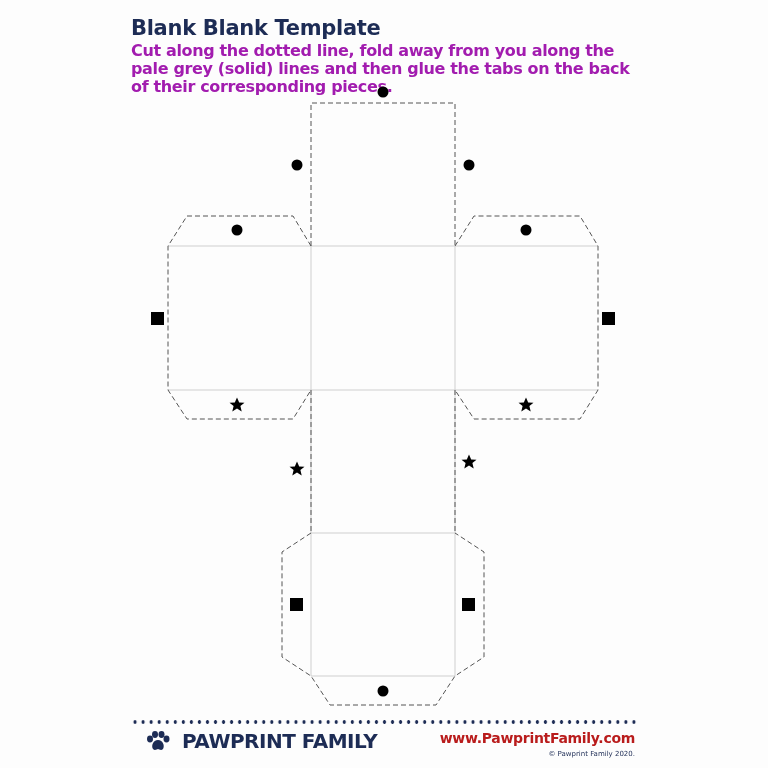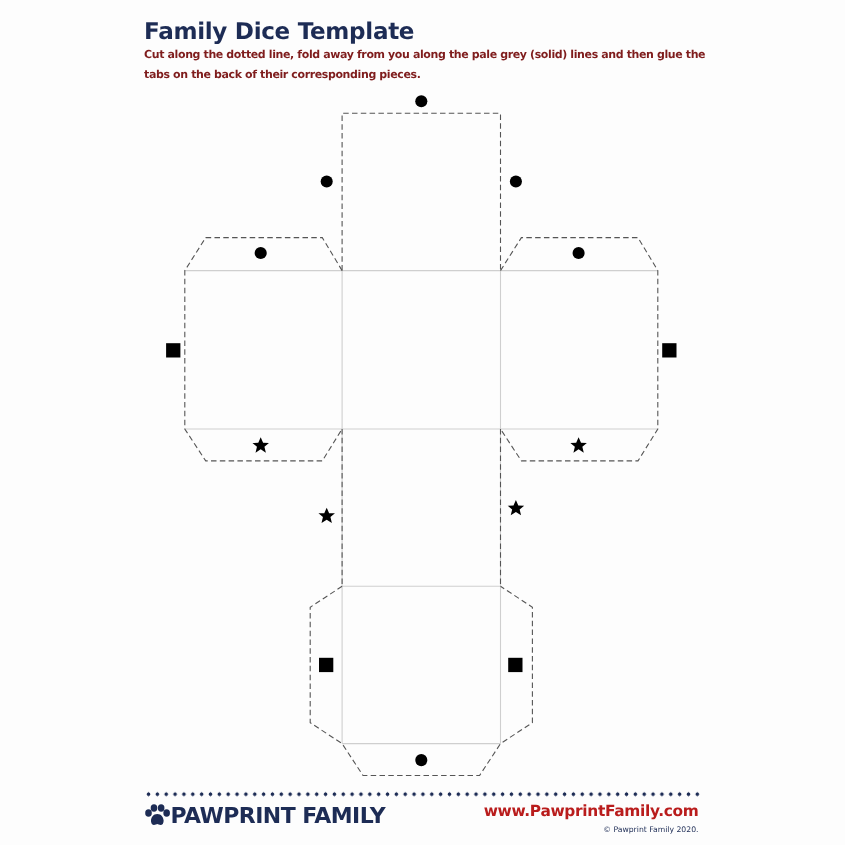--- a/index.html
+++ b/index.html
@@ -1,34 +1,34 @@
 <!DOCTYPE html>
 <html><head>
 <meta charset="utf-8">
 <style>
   html, body { margin: 0; padding: 0; background: #fdfdfd; }
   body { width: 768px; height: 768px; position: relative; overflow: hidden;
          font-family: "DejaVu Sans", sans-serif; color: #1d2c55; }
   .title { position: absolute; left: 131px; top: 16px; font-size: 21px; font-weight: bold;
            letter-spacing: -0.3px; color: #1d2c55; margin: 0; }
-  .instructions { position: absolute; left: 131px; top: 42px; width: 520px; font-size: 10px;
-           line-height: 18px; font-weight: bold; color: #7f1d1d; letter-spacing: -0.35px; margin: 0; }
+  .instructions { position: absolute; left: 131px; top: 42px; width: 520px; font-size: 16px;
+           line-height: 18px; font-weight: bold; color: #a21caf; letter-spacing: -0.35px; margin: 0; }
   svg.net { position: absolute; left: 0; top: 0; }
   .dots { position: absolute; left: 131px; top: 719px; width: 506px; height: 6px;
           background-image: radial-gradient(circle, #1d2c55 1.6px, transparent 1.9px);
           background-size: 8.05px 6px; background-repeat: repeat-x; }
-  .brand { position: absolute; left: 131px; top: 729px; display: flex; align-items: center; gap: 0; }
+  .brand { position: absolute; left: 146px; top: 729px; display: flex; align-items: center; gap: 12px; }
   .brand-name { font-size: 20px; font-weight: bold; color: #1d2c55; letter-spacing: -0.5px; }
   .url { position: absolute; right: 133px; top: 730px; font-size: 14px; font-weight: bold; color: #b91c1c; letter-spacing: -0.3px; }
   .copyright { position: absolute; right: 133px; top: 750px; font-size: 7px; color: #1d2c55; }
 </style>
 </head>
 <body>
 
-<h1 class="title">Family Dice Template</h1>
+<h1 class="title">Blank Blank Template</h1>
 <p class="instructions">Cut along the dotted line, fold away from you along the pale grey (solid) lines and then glue the tabs on the back of their corresponding pieces.</p>
 
 <svg class="net" width="768" height="768" viewBox="0 0 768 768">
 
   <g stroke="#cfcfcf" stroke-width="1" fill="none">
     <line x1="168" y1="246" x2="598" y2="246"></line>
     <line x1="168" y1="390" x2="598" y2="390"></line>
     <line x1="311" y1="246" x2="311" y2="676"></line>
     <line x1="455" y1="246" x2="455" y2="676"></line>
     <line x1="311" y1="533" x2="455" y2="533"></line>

